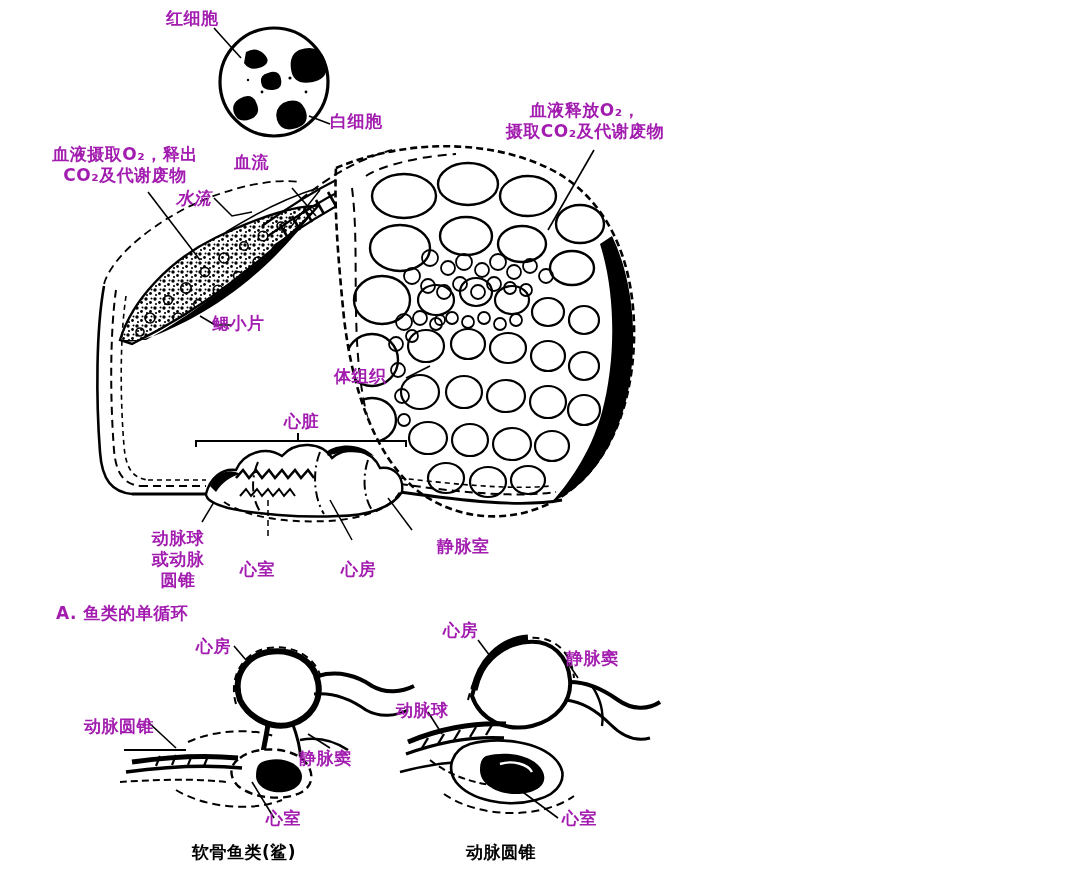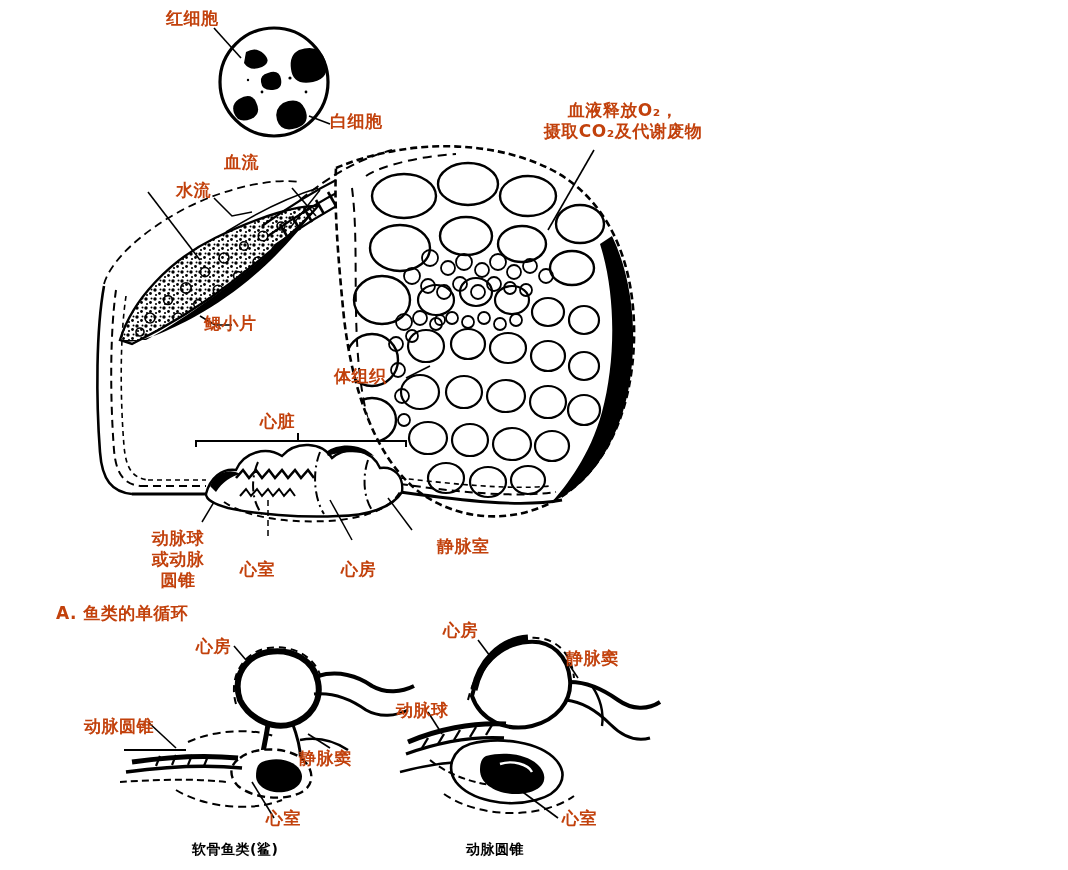--- a/index.html
+++ b/index.html
@@ -1,23 +1,23 @@
 <!DOCTYPE html>
 <html><head>
 <meta charset="utf-8">
 <style>
   html,body{margin:0;padding:0;background:#ffffff;}
   body{width:1068px;height:870px;overflow:hidden;
        font-family:"DejaVu Sans","Liberation Sans",sans-serif;color:#000;}
   #stage{position:relative;width:1068px;height:870px;background:#fff;}
   svg.art{position:absolute;left:0;top:0;width:1068px;height:870px;}
-  .lbl{position:absolute;font-size:17px;line-height:21px;color:#c2410c;
+  .lbl{position:absolute;font-size:17px;line-height:21px;color:#a21caf;
        white-space:pre;font-weight:700;letter-spacing:.5px;}
   .lbl.ctr{text-align:center;}
-  .cap{position:absolute;font-size:14px;font-weight:700;letter-spacing:.5px;}
+  .cap{position:absolute;font-size:17px;font-weight:700;letter-spacing:.5px;}
 </style>
 </head>
 <body>
 
 <div id="stage">
 
   <svg class="art" viewBox="0 0 1068 870">
     <defs>
       <pattern id="stipple" width="9" height="9" patternUnits="userSpaceOnUse">
         <circle cx="2" cy="2" r="1.7" fill="#000"></circle>
@@ -321,33 +321,35 @@
       <path d="M442 734 L428 712" stroke="#000" stroke-width="1.6" fill="none"></path>
       <path d="M578 678 L566 660" stroke="#000" stroke-width="1.6" fill="none"></path>
       <path d="M558 818 L520 790" stroke="#000" stroke-width="1.6" fill="none"></path>
     </g>
   </svg>
 
   <div class="lbl" style="left:166px;top:8px;">红细胞</div>
 
   <div class="lbl" style="left:330px;top:111px;text-align:right;">白细胞</div>
 
-
-  <div class="lbl" style="left:176px;top:180px;">水流</div>
-
-  <div class="lbl" style="left:224px;top:152px;">血流</div>
-
-  <div class="lbl ctr" style="left:518px;top:100px;width:210px;">血液释放O₂，
+  <div class="lbl ctr" style="left:10px;top:144px;width:230px;">血液摄取O₂，释出
+CO₂及代谢废物</div>
+
+  <div class="lbl" style="left:176px;top:188px;font-style:italic;">水流</div>
+
+  <div class="lbl" style="left:234px;top:152px;">血流</div>
+
+  <div class="lbl ctr" style="left:480px;top:100px;width:210px;">血液释放O₂，
 摄取CO₂及代谢废物</div>
 
-  <div class="lbl" style="left:204px;top:313px;">鳃小片</div>
+  <div class="lbl" style="left:212px;top:313px;">鳃小片</div>
 
   <div class="lbl" style="left:334px;top:366px;text-align:center;">体组织</div>
 
-  <div class="lbl" style="left:260px;top:411px;font-family:Liberation Serif, serif;">心脏</div>
+  <div class="lbl" style="left:284px;top:411px;font-family:Liberation Serif, serif;">心脏</div>
 
   <div class="lbl ctr" style="left:132px;top:528px;width:92px;">动脉球
 或动脉
 圆锥</div>
 
   <div class="lbl" style="left:240px;top:559px;">心室</div>
 
   <div class="lbl" style="left:341px;top:559px;">心房</div>
 
   <div class="lbl" style="left:389px;top:536px;padding-left:48px;">静脉室</div>

